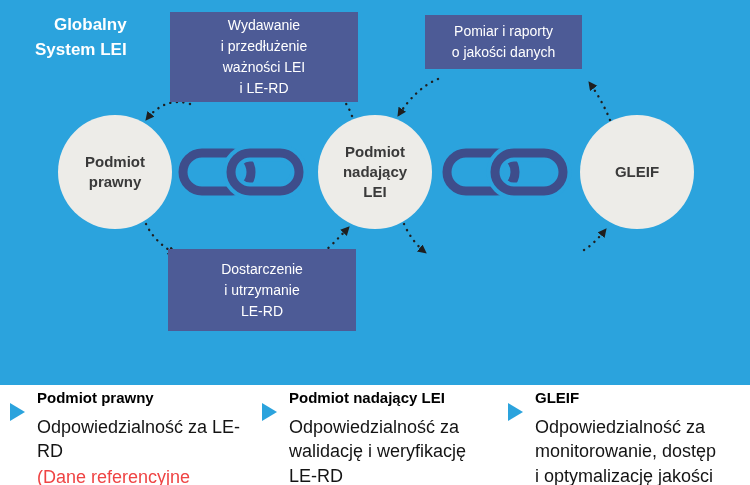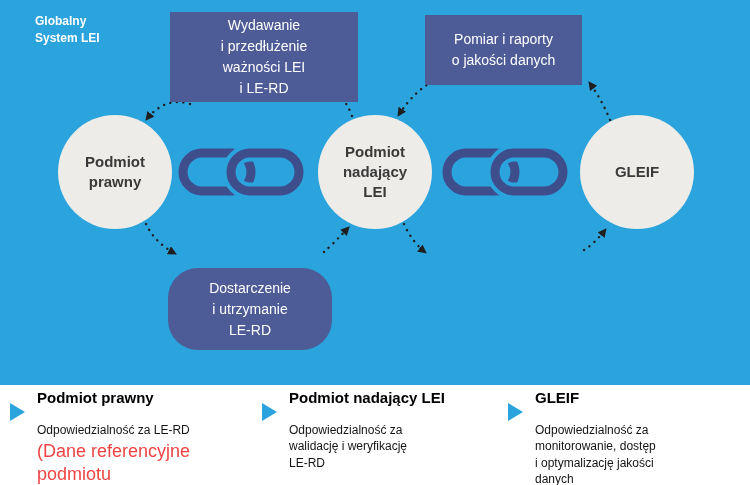--- a/index.html
+++ b/index.html
@@ -9,52 +9,52 @@
     --circle-gray:#EDECE8;
     --arrow-black:#1F1F1F;
     --bullet-blue:#2BA3DD;
   }
   *{margin:0;padding:0;box-sizing:border-box;}
   html,body{width:750px;height:485px;}
   body{font-family:"Liberation Sans", sans-serif;background:#fff;}
   .stage{position:relative;width:750px;height:485px;overflow:hidden;background:#fff;}
 
   .diagram{position:absolute;left:0;top:0;width:750px;height:385px;background:var(--background-blue);}
-  .title{position:absolute;left:35px;top:13px;color:#ffffff;font-size:12px;font-weight:600;line-height:1.45;white-space:pre-line;}
+  .title{position:absolute;left:35px;top:13px;color:#ffffff;font-size:17px;font-weight:600;line-height:1.45;white-space:pre-line;text-align:right;}
 
   svg.overlay{position:absolute;left:0;top:0;display:block;}
   .dotted{fill:none;stroke:var(--arrow-black);stroke-width:2.4;stroke-dasharray:0.1 6.5;stroke-linecap:round;}
   .arrowhead{fill:var(--arrow-black);stroke:none;}
   .link{fill:none;stroke:var(--chain-blue);stroke-width:9;}
   .link-erase{fill:none;stroke:var(--background-blue);stroke-width:17;}
 
   .node{position:absolute;width:114px;height:114px;border-radius:50%;background:var(--circle-gray);
         display:flex;align-items:center;justify-content:center;text-align:center;
         color:#3a3a3a;font-size:15px;font-weight:600;line-height:1.35;white-space:pre-line;}
   .node-1{left:58px;top:115px;}
   .node-2{left:318px;top:115px;}
   .node-3{left:580px;top:115px;}
 
   .flow-box{position:absolute;background:var(--box-blue);color:#ffffff;
             display:flex;align-items:center;justify-content:center;text-align:center;
             font-size:14px;line-height:1.5;white-space:pre-line;}
   .flow-box-1{left:170px;top:12px;width:188px;height:90px;}
-  .flow-box-2{left:425px;top:15px;width:157px;height:70px;}
-  .flow-box-3{left:168px;top:268px;width:164px;height:82px;border-radius:30px;}
+  .flow-box-2{left:425px;top:15px;width:157px;height:54px;}
+  .flow-box-3{left:168px;top:249px;width:188px;height:82px;}
   .flow-box-4{left:420px;top:255px;width:165px;height:88px;}
 
   .legend{position:absolute;left:0;top:385px;width:750px;height:100px;background:#ffffff;}
   .legend-item{position:absolute;display:flex;gap:12px;}
   .legend-item-1{left:10px;top:3px;width:250px;}
   .legend-item-2{left:262px;top:3px;width:242px;}
   .legend-item-3{left:508px;top:3px;width:240px;}
   .bullet{flex:0 0 auto;margin-top:15px;}
   .legend-text{display:flex;flex-direction:column;}
   .legend-title{font-size:15px;font-weight:bold;color:#000000;line-height:1.3;}
-  .legend-desc{font-size:12px;color:#141414;line-height:1.38;white-space:pre-line;margin-top:14px;}
+  .legend-desc{font-size:18px;color:#141414;line-height:1.38;white-space:pre-line;margin-top:7px;}
   .legend-note{font-size:18px;color:#ef4444;line-height:1.3;white-space:pre-line;margin-top:2px;}
 </style>
 </head>
 <body>
 
 <div class="stage">
 
   <div class="diagram">
 
     <svg class="overlay" width="750" height="385" viewBox="0 0 750 385">

